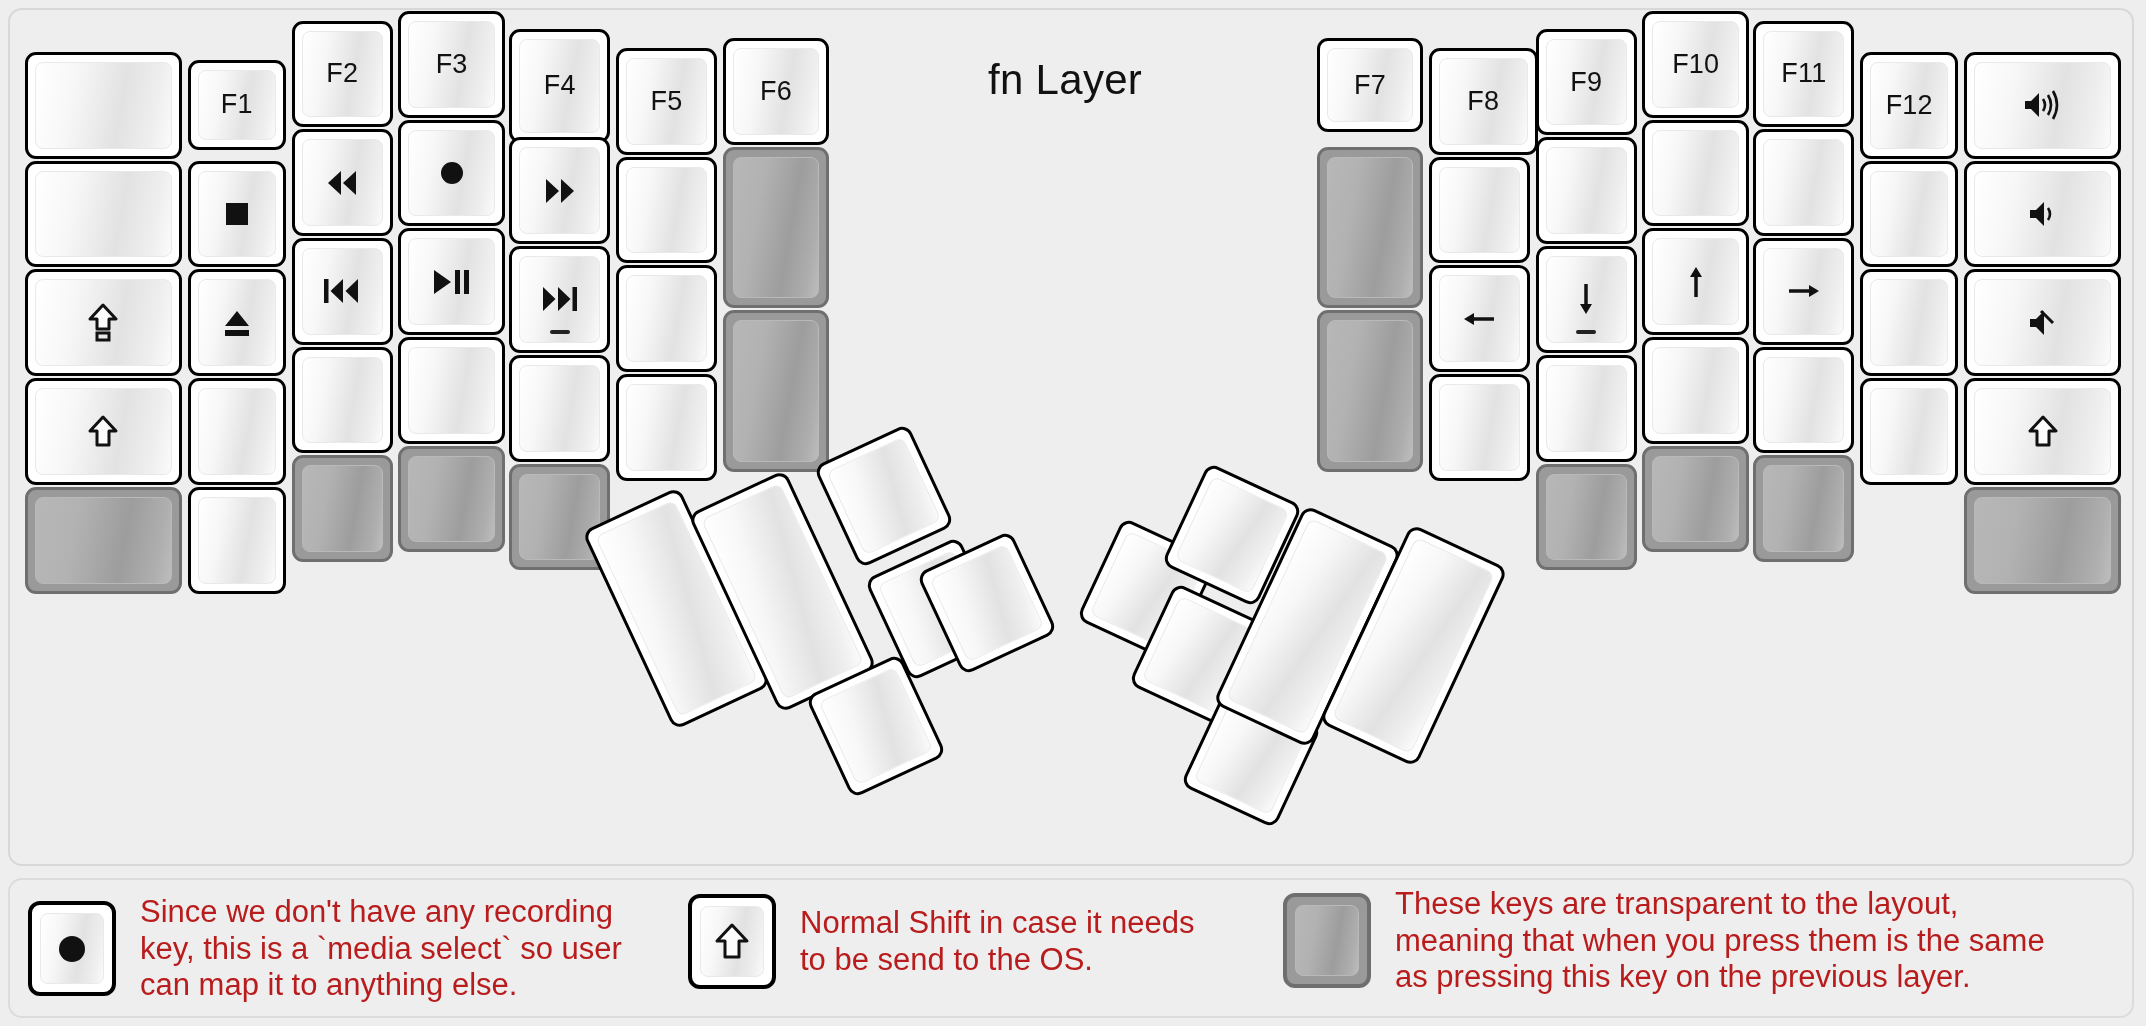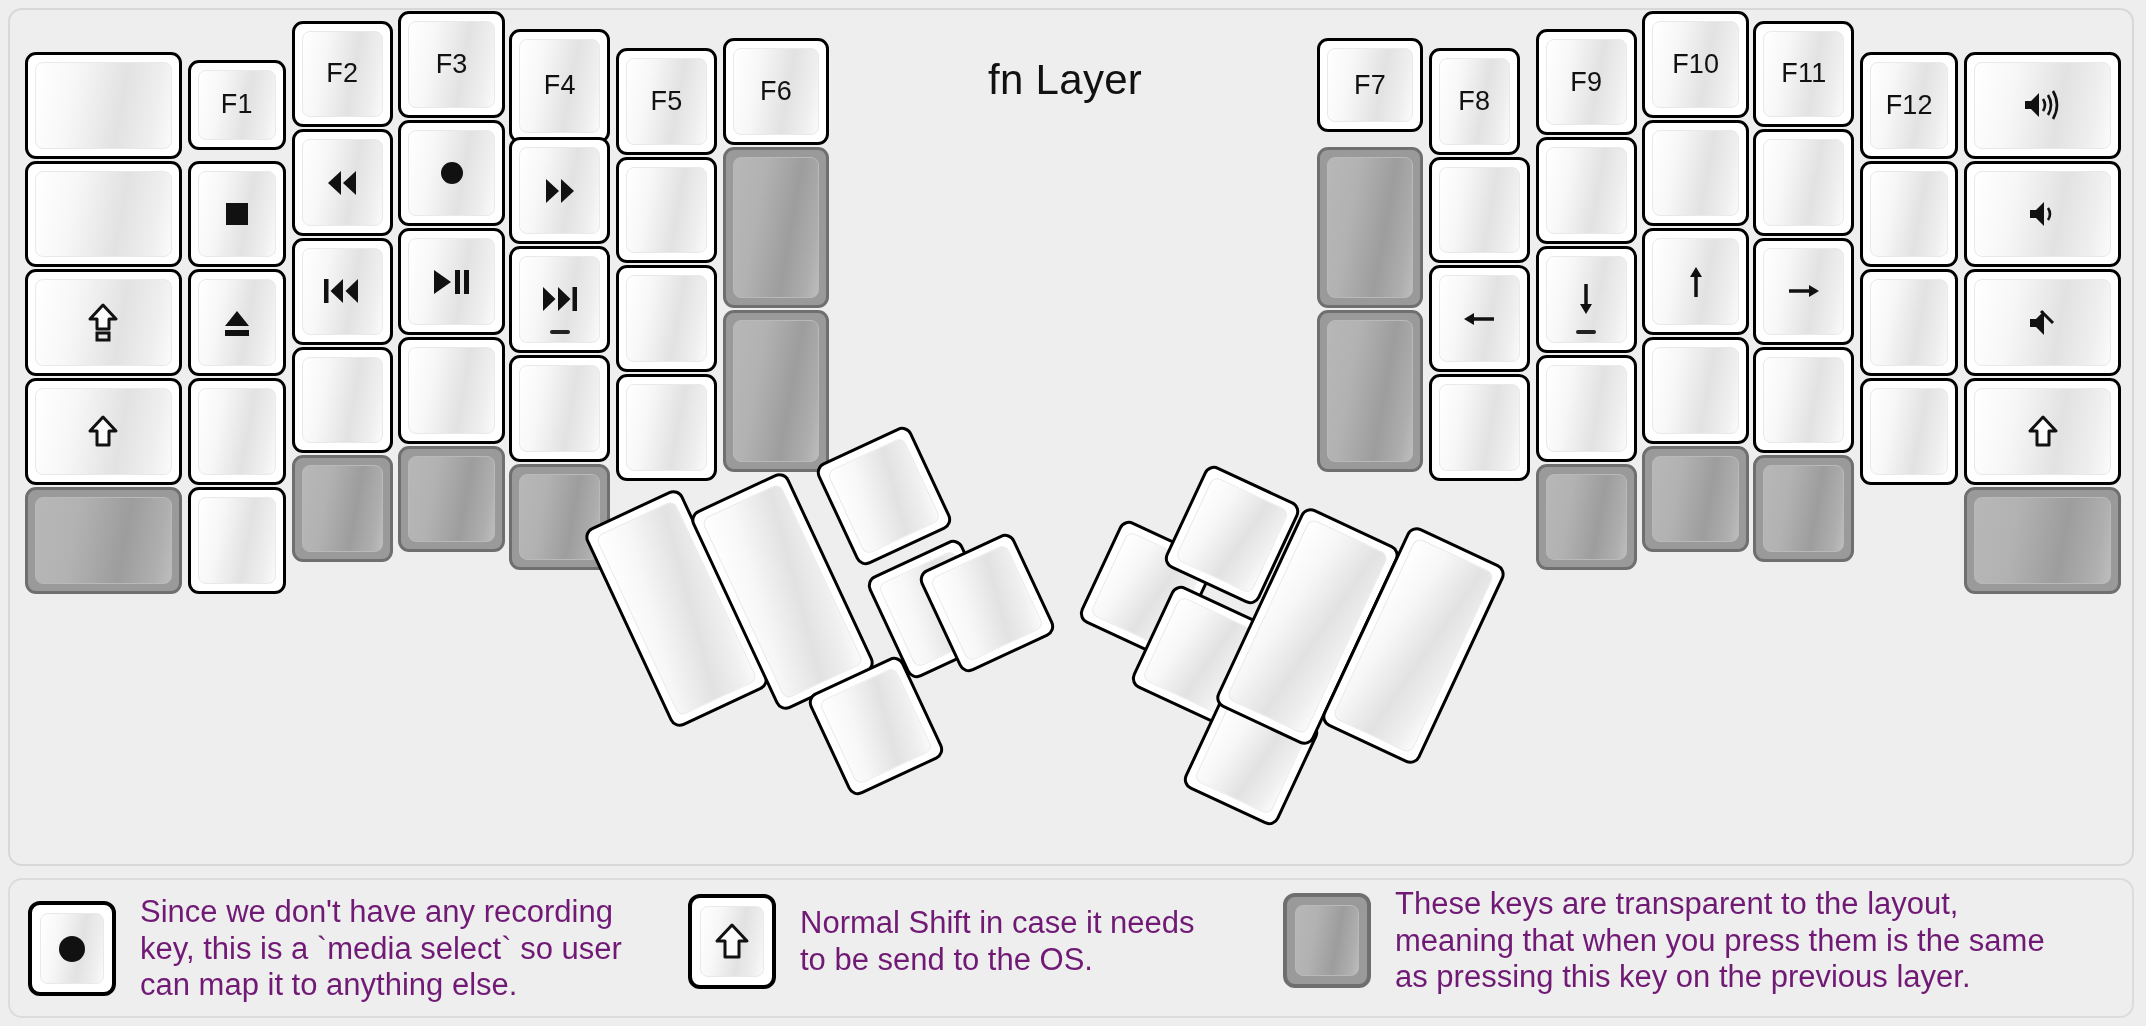--- a/index.html
+++ b/index.html
@@ -80,21 +80,21 @@
     position:absolute;left:8px;right:8px;top:8px;bottom:8px;border-radius:8px;
     background:linear-gradient(100deg,#ffffff 0%,#f7f7f7 28%,#e2e2e2 62%,#efefef 86%,#fbfbfb 100%);
     border:1px solid #e9e9e9;display:flex;align-items:center;justify-content:center;
   }
   .legend-key.trans{background:#9a9a9a;border-color:#6f6f6f;}
   .legend-key.trans .cap{
     background:linear-gradient(100deg,#b7b7b7 0%,#b2b2b2 30%,#9d9d9d 64%,#aeaeae 88%,#bdbdbd 100%);
     border:1px solid #b9b9b9;
   }
   .legend-text{
-    margin-left:24px;font-size:31px;line-height:1.18;color:#701a75;white-space:pre-line;
+    margin-left:24px;font-size:31px;line-height:1.18;color:#b91c1c;white-space:pre-line;
   }
 </style>
 </head>
 <body>
 
 <div id="root">
 
   <div class="frame"></div>
   <div class="legend-frame"></div>
 
@@ -264,21 +264,21 @@
         <div class="cap">
           <span class="lbl">F7</span>
         </div>
       </div>
       <div class="key trans" style="left: 1316.61px; top: 147.008px; width: 106.753px; height: 161.424px;">
         <div class="cap"></div>
       </div>
       <div class="key trans" style="left: 1316.61px; top: 310.432px; width: 106.753px; height: 161.424px;">
         <div class="cap"></div>
       </div>
-      <div class="key" style="left: 1428.84px; top: 47.88px; width: 91px; height: 106.704px;">
+      <div class="key" style="left: 1428.84px; top: 47.88px; width: 109px; height: 106.704px;">
         <div class="cap">
           <span class="lbl">F8</span>
         </div>
       </div>
       <div class="key" style="left: 1428.84px; top: 156.584px; width: 101.278px; height: 106.704px;">
         <div class="cap"></div>
       </div>
       <div class="key" style="left: 1428.84px; top: 265.288px; width: 101.278px; height: 106.704px;">
         <div class="cap">
           <svg class="glyph" width="36" height="30" viewBox="0 0 36 30">

